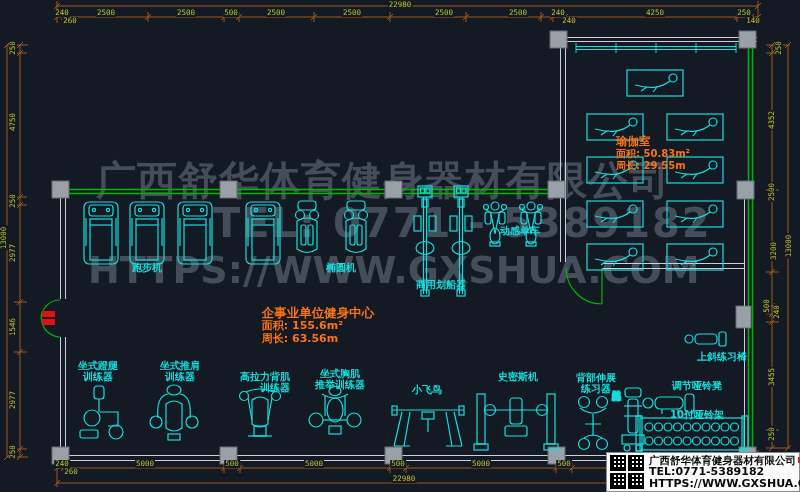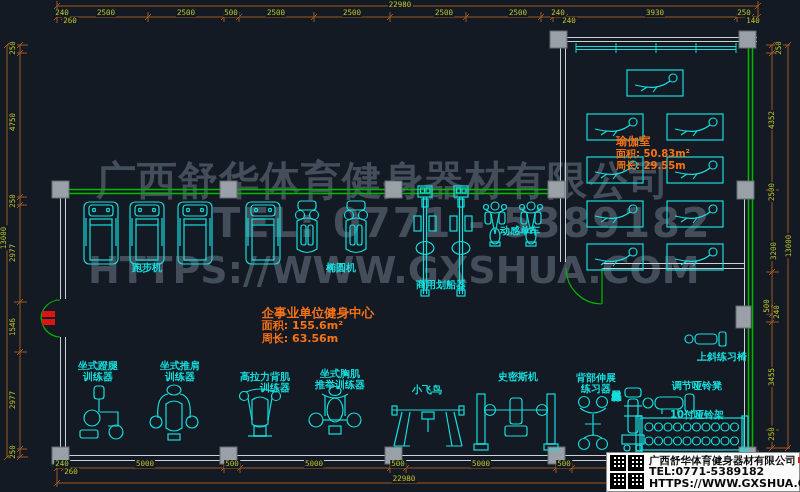--- a/index.html
+++ b/index.html
@@ -301,21 +301,21 @@
       <span class="dim" style="left: 70px; top: 21px;">260</span>
       <span class="dim" style="left: 106px; top: 13px;">2500</span>
       <span class="dim" style="left: 186px; top: 13px;">2500</span>
       <span class="dim" style="left: 231px; top: 13px;">500</span>
       <span class="dim" style="left: 276px; top: 13px;">2500</span>
       <span class="dim" style="left: 352px; top: 13px;">2500</span>
       <span class="dim" style="left: 444px; top: 13px;">2500</span>
       <span class="dim" style="left: 518px; top: 13px;">2500</span>
       <span class="dim" style="left: 558px; top: 13px;">240</span>
       <span class="dim" style="left: 569px; top: 21px;">240</span>
-      <span class="dim" style="left: 655px; top: 13px;">3930</span>
+      <span class="dim" style="left: 655px; top: 13px;">4250</span>
       <span class="dim" style="left: 744px; top: 13px;">250</span>
       <span class="dim" style="left: 753px; top: 21px;">140</span>
       <span class="dim" style="left: 62px; top: 464px;">240</span>
       <span class="dim" style="left: 71px; top: 472px;">260</span>
       <span class="dim" style="left: 145px; top: 464px;">5000</span>
       <span class="dim" style="left: 232px; top: 464px;">500</span>
       <span class="dim" style="left: 314px; top: 464px;">5000</span>
       <span class="dim" style="left: 398px; top: 464px;">500</span>
       <span class="dim" style="left: 481px; top: 464px;">5000</span>
       <span class="dim" style="left: 564px; top: 464px;">500</span>

